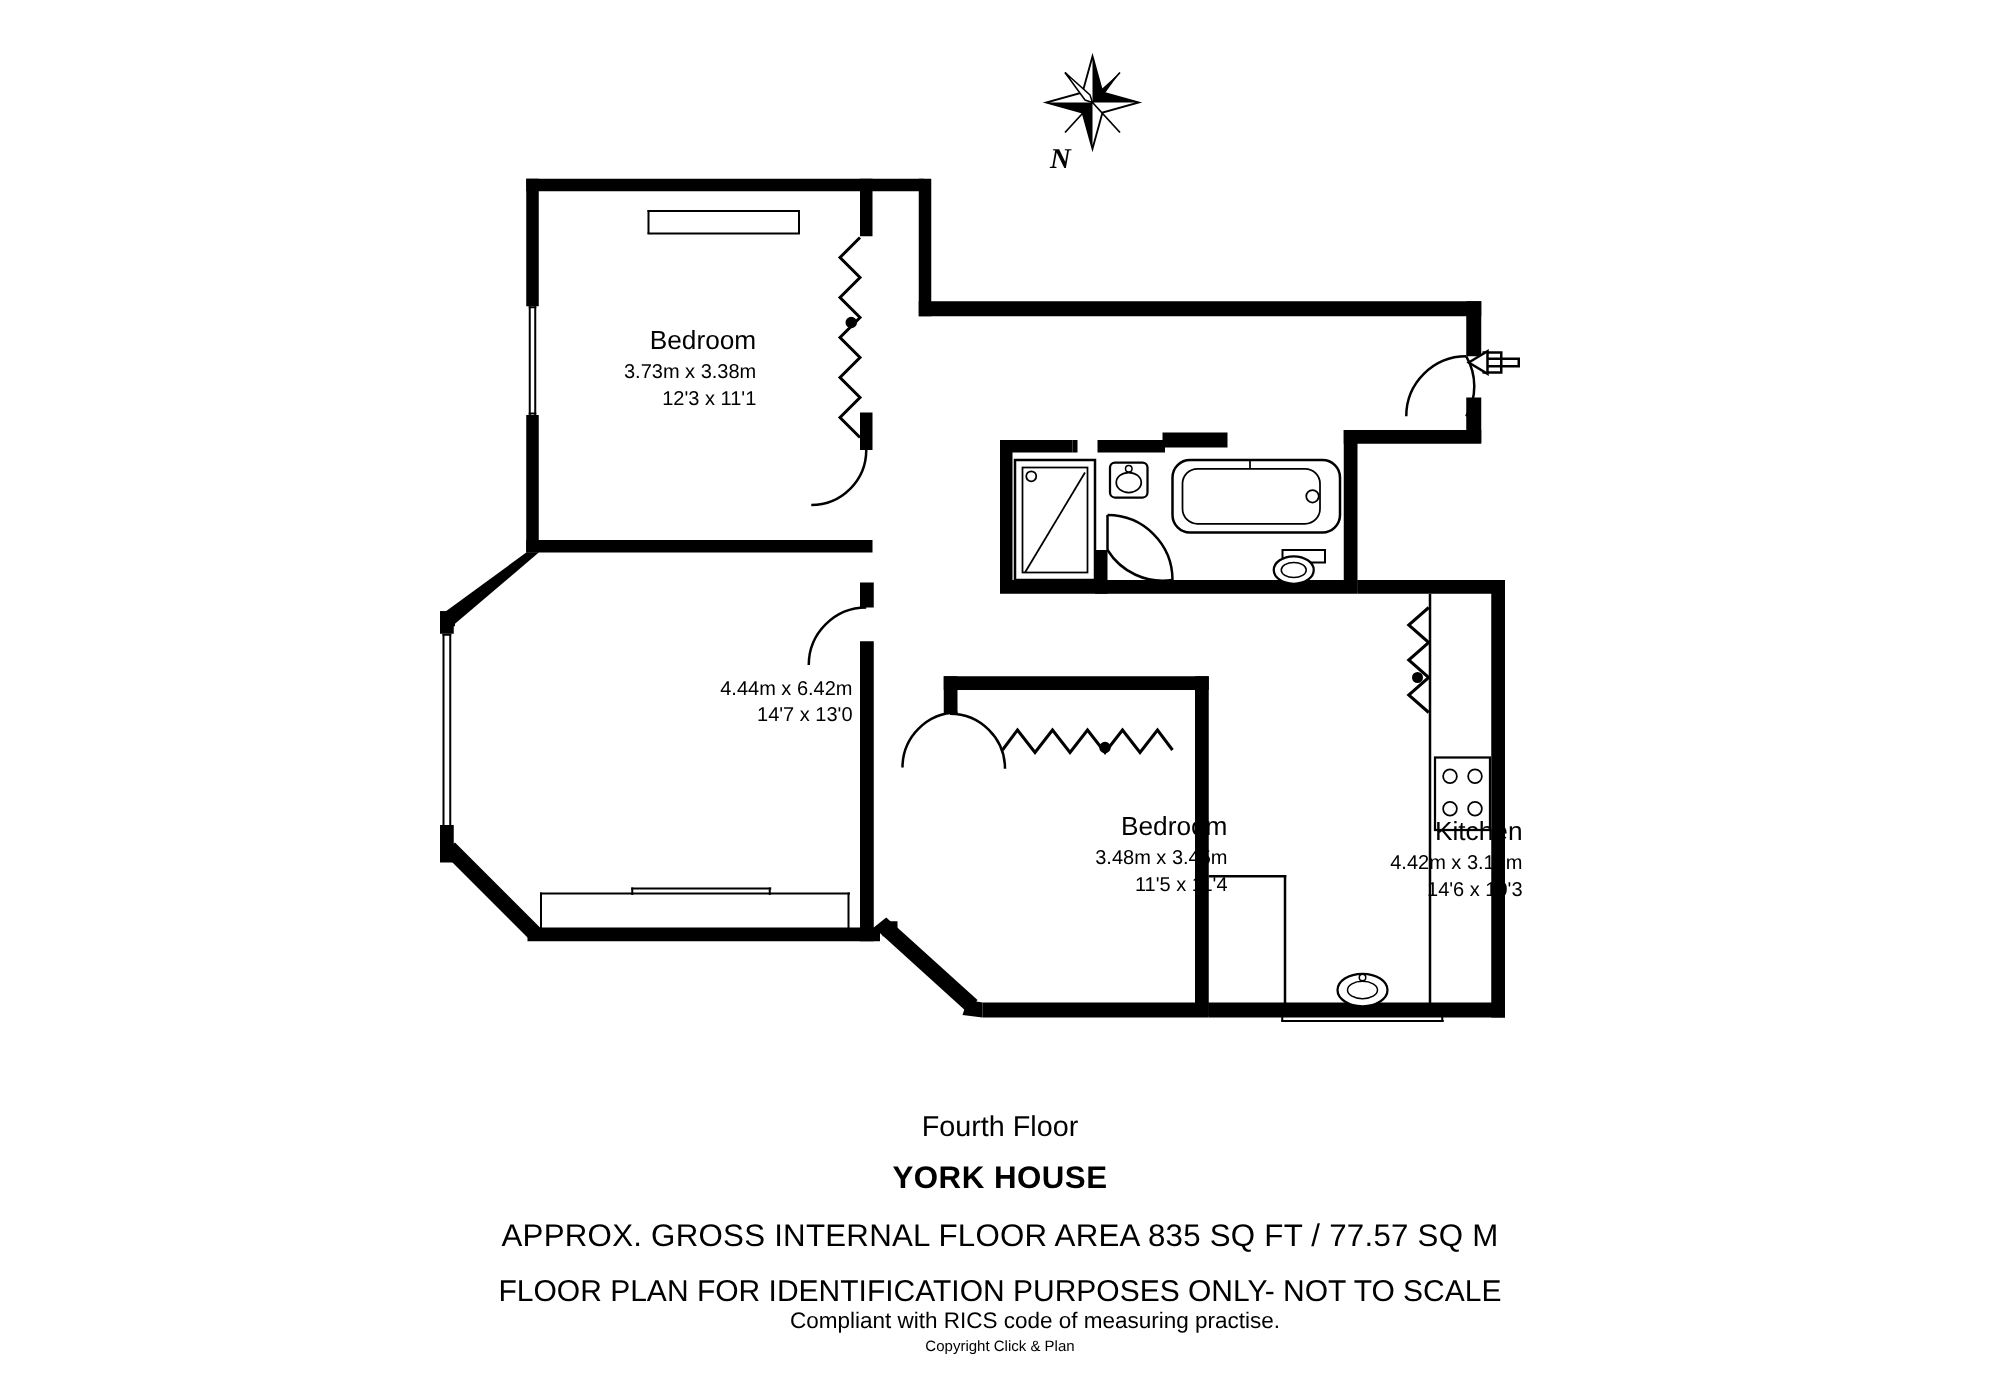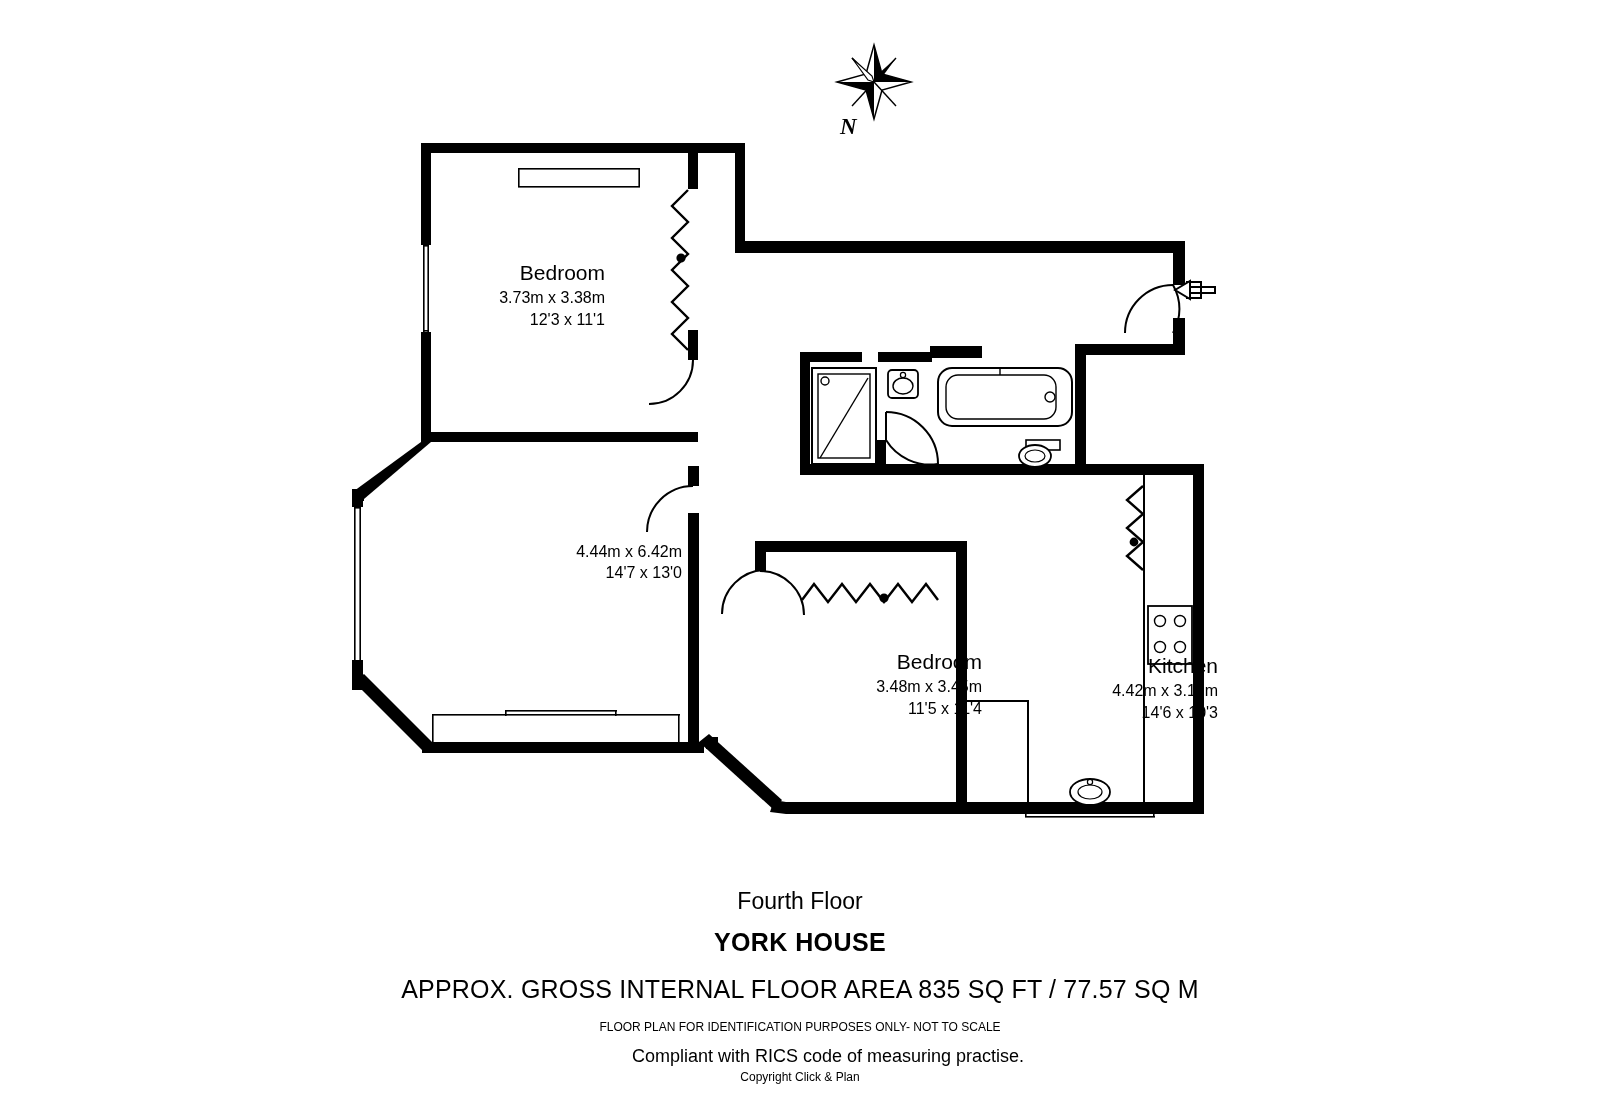--- a/index.html
+++ b/index.html
@@ -65,21 +65,21 @@
     letter-spacing: 0.4px;
   }
   .f-area {
     top: 975px;
     font-size: 25px;
     font-weight: normal;
     letter-spacing: 0.2px;
   }
   .f-note1 {
     top: 1020px;
-    font-size: 12px;
+    font-size: 24px;
   }
   .f-note2 {
     top: 1046px;
     font-size: 18px;
     margin-left: 28px;
   }
   .f-note3 {
     top: 1070px;
     font-size: 12px;
   }

